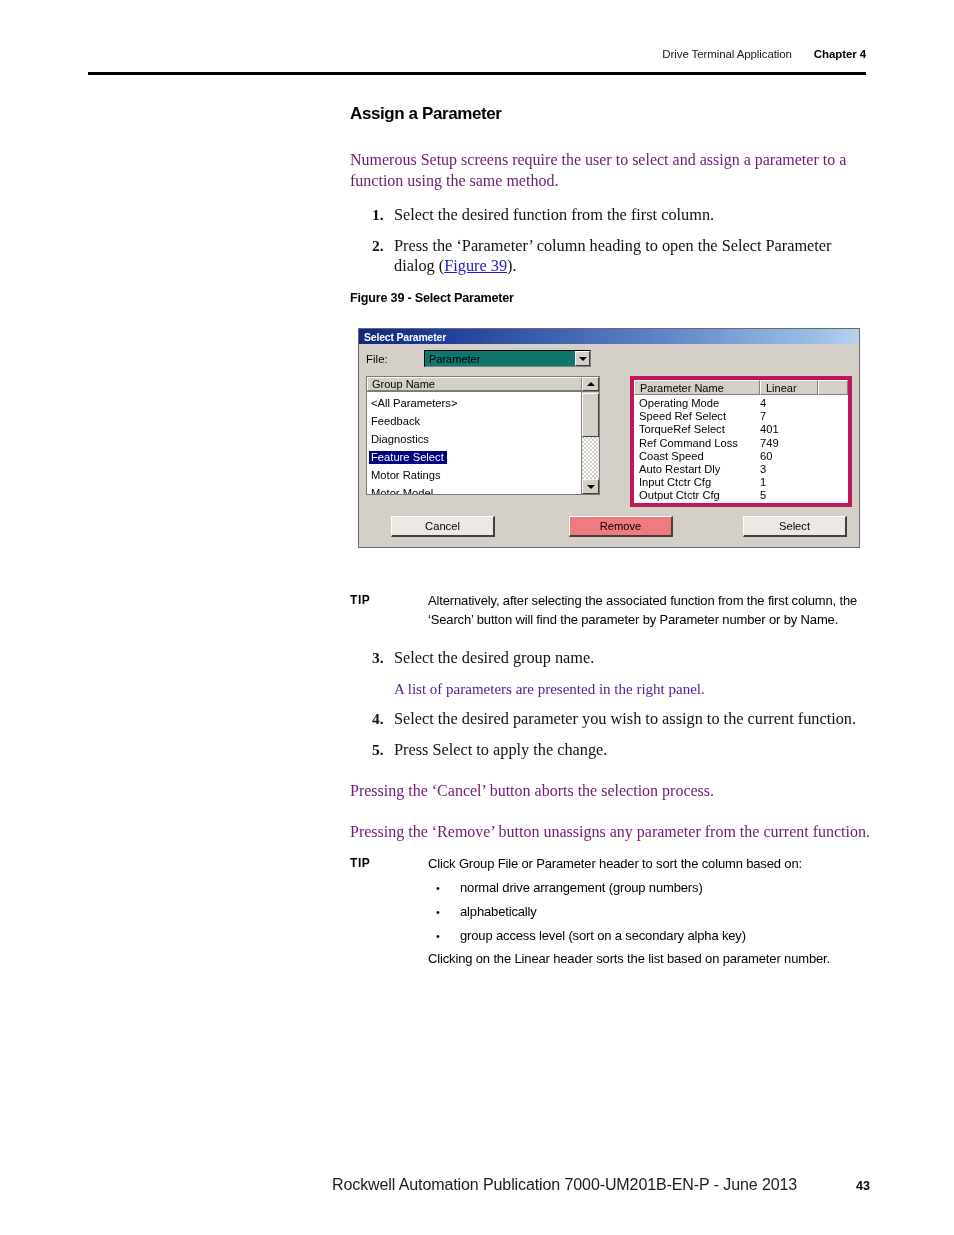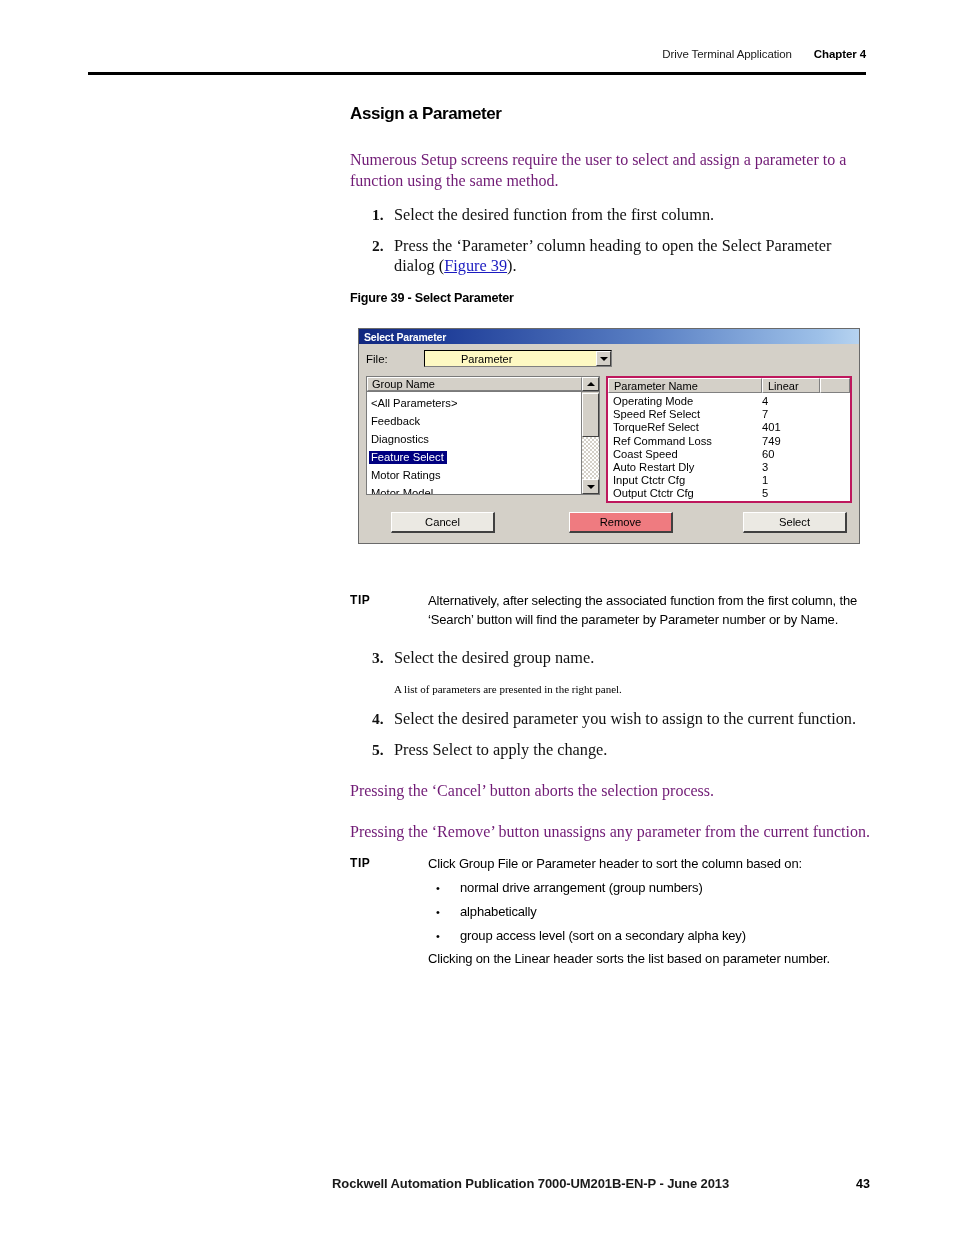--- a/index.html
+++ b/index.html
@@ -87,24 +87,24 @@
   }
   ol.steps li .num {
     position: absolute;
     left: 22px;
     top: 0;
     font-weight: bold;
     font-size: 15.5px;
   }
   .sub-note {
     padding-left: 44px;
-    font-size: 11px;
+    font-size: 15px;
     line-height: 20.5px;
     margin: 0 0 10px 0;
-    color: #000000;
+    color: #4c1d95;
   }
   a.xref {
     color: #1a1ac0;
     text-decoration: underline;
   }
 
   .fig-caption {
     font-family: "Liberation Sans", sans-serif;
     font-size: 12.6px;
     font-weight: bold;
@@ -189,31 +189,30 @@
     align-items: center;
     margin-bottom: 9px;
   }
   .file-label {
     font-size: 11.5px;
     width: 58px;
     flex: none;
     color: #000;
   }
   .combo {
-    width: 188px;
+    width: 167px;
     height: 17px;
-    background: #fef9c3;
+    background: #0f766e;
     border: 1px solid #000;
     border-right-color: #808080;
     border-bottom-color: #808080;
     display: flex;
     align-items: center;
     box-sizing: border-box;
     position: relative;
-    padding-left: 32px;
   }
   .combo-value {
     font-size: 11px;
     padding-left: 4px;
     color: #000;
     flex: 1;
     white-space: nowrap;
   }
   .combo-arrow-btn {
     width: 15px;
@@ -348,25 +347,26 @@
     border-bottom: 1px solid #404040;
     box-sizing: border-box;
     display: flex;
     align-items: center;
     justify-content: center;
   }
 
   
   .right-panel {
     flex: 1;
-    border: 2px solid #be185d;
+    border: 4px solid #be185d;
     background: #ffffff;
     box-sizing: border-box;
     display: flex;
     flex-direction: column;
+    margin-left: 24px;
   }
   .rp-header {
     display: flex;
     height: 15px;
     flex: none;
   }
   .rp-hcell {
     background: #d4d0c8;
     border-top: 1px solid #ffffff;
     border-left: 1px solid #ffffff;
@@ -428,24 +428,23 @@
     position: absolute;
     left: 332px;
     top: 1176px;
     width: 538px;
     display: flex;
     justify-content: space-between;
     align-items: baseline;
     font-family: "Liberation Sans", sans-serif;
   }
   .footer-text {
-    font-size: 13px;
+    font-size: 16px;
     letter-spacing: -0.1px;
     color: #1a1a1a;
-    font-weight: bold;
   }
   .footer-page {
     font-size: 12.5px;
     font-weight: bold;
     color: #000;
   }
 </style>
 </head>
 <body>
 

